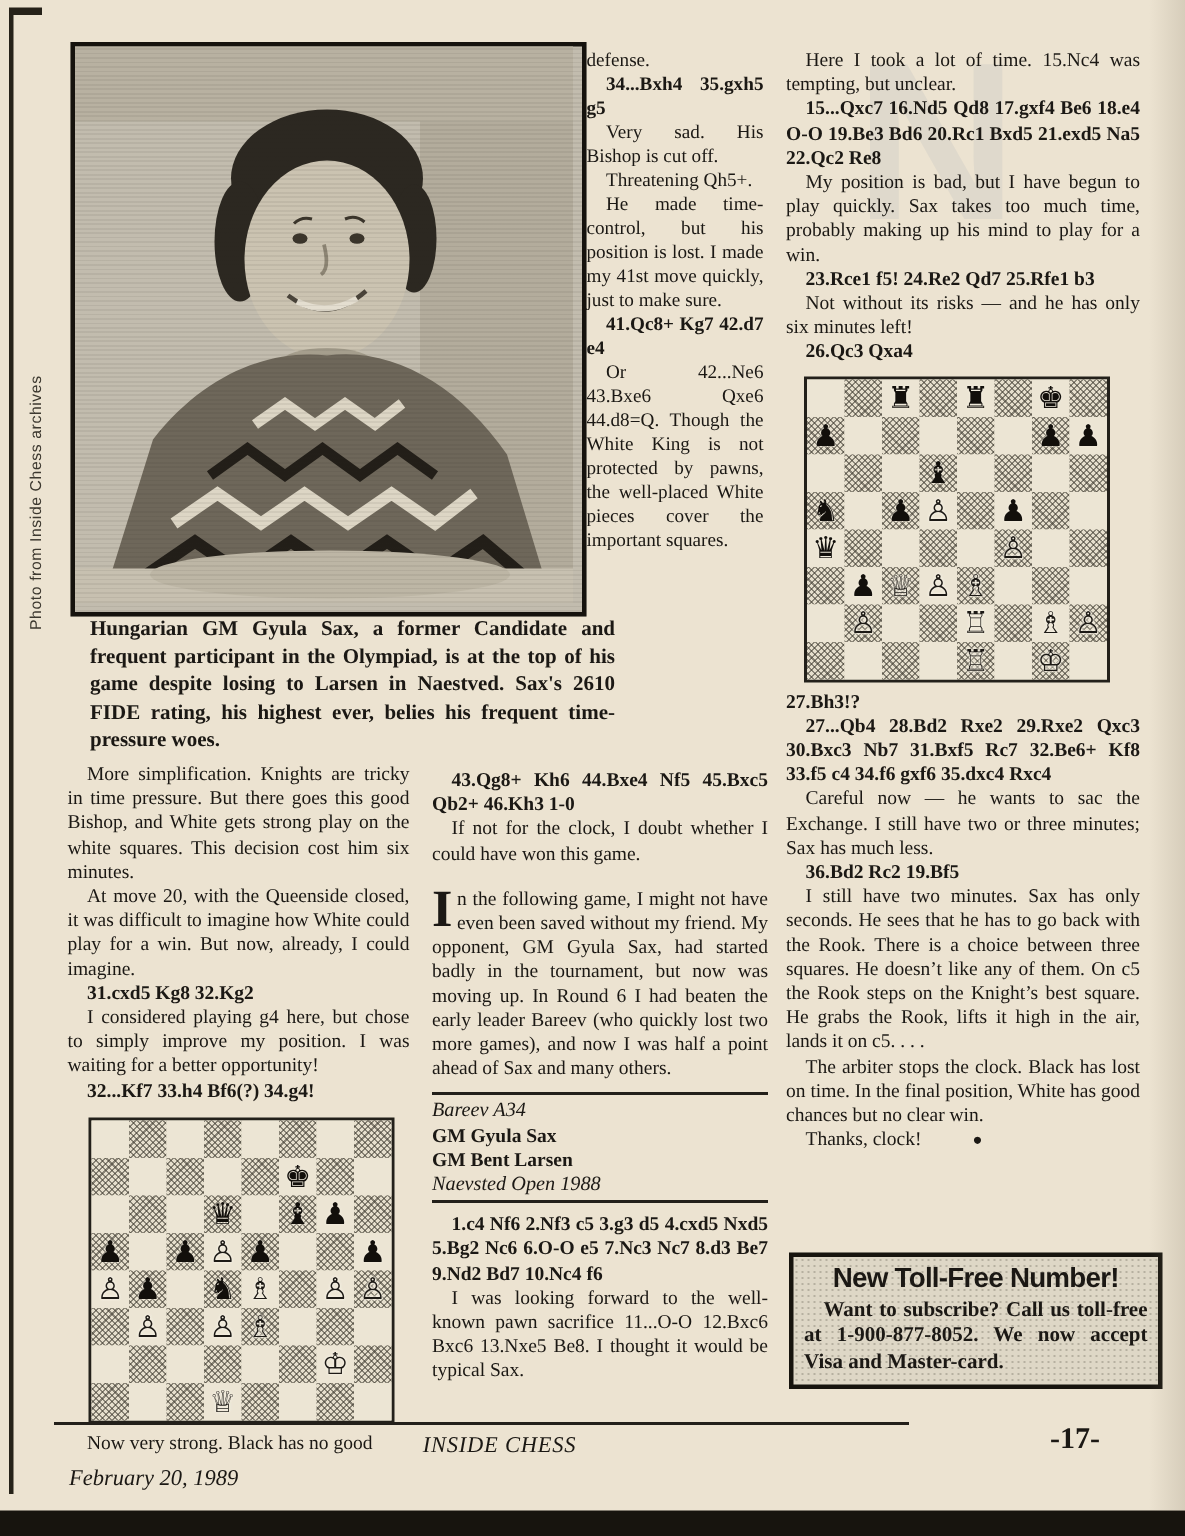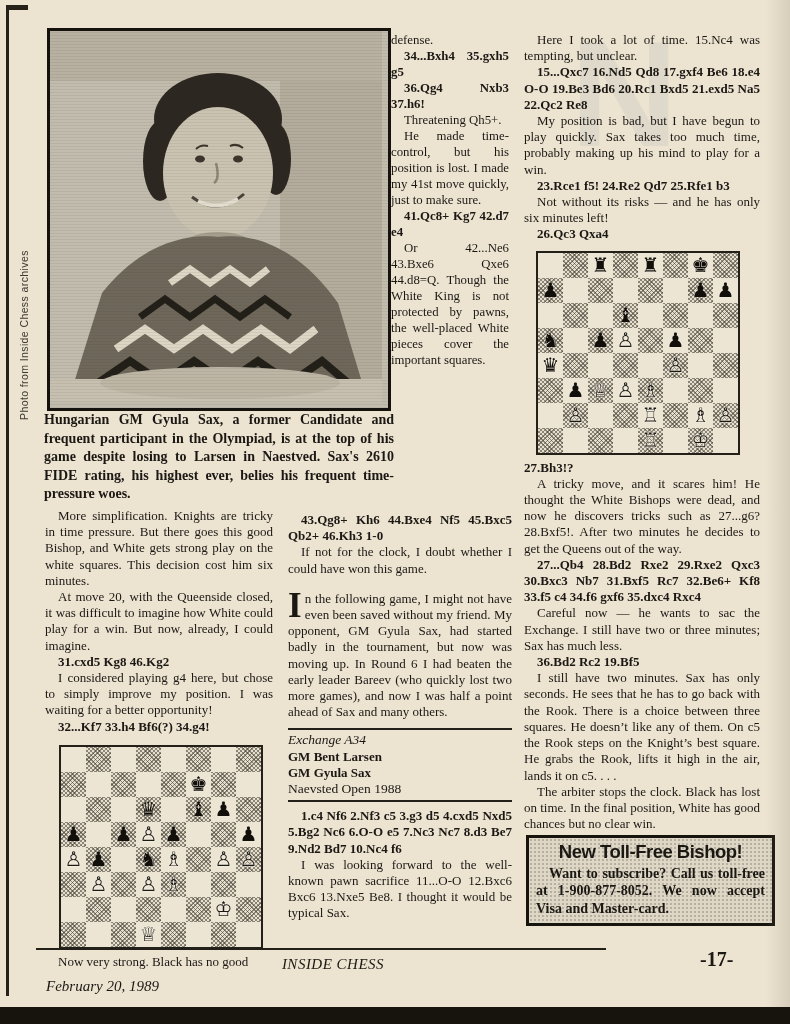--- a/index.html
+++ b/index.html
@@ -19,41 +19,41 @@
     font-weight:bold;font-size:150px;color:rgba(100,125,160,0.09);pointer-events:none;}
   
   .photo-frame{position:absolute;left:47px;top:28px;width:338px;height:377px;
     border:3px solid #15120d;background:#c2bcae;}
   .photo-frame svg{display:block;}
   .photo-halftone{position:absolute;inset:0;
     background-image:repeating-linear-gradient(0deg, rgba(40,36,30,0.07) 0 1px, transparent 1px 3px);}
   .photo-credit{position:absolute;left:18px;top:240px;height:180px;
     writing-mode:vertical-rl;transform:rotate(180deg);
     font-family:"Liberation Sans",sans-serif;font-size:10.5px;color:#3c382f;letter-spacing:.4px;}
-  .caption{position:absolute;left:44px;top:411px;width:350px;
+  .caption{position:absolute;left:60px;top:411px;width:350px;
     font-weight:bold;font-size:14px;line-height:1.33;text-align:justify;}
   
   .col{position:absolute;font-size:13px;line-height:16.2px;}
   .col p{margin:0;text-align:justify;}
   .para{text-indent:13px;}
   .moves{font-weight:bold;text-indent:13px;}
   .noindent{text-indent:0;}
   .col-left{left:45px;top:508px;width:228px;}
   .col-mid-top{left:391px;top:32px;width:118px;font-size:12.8px;line-height:16px;}
   .col-mid-bottom{left:288px;top:512px;width:224px;}
   .col-right{left:524px;top:32px;width:236px;}
   .gap{height:14px;}
   .dropcap{float:left;font-weight:bold;font-size:35px;line-height:27px;margin:1px 3px 0 0;}
   
   .game-header{border-top:2px solid #23201a;border-bottom:2px solid #23201a;
     margin:8px 0 6px 0;padding:2px 0 3px 0;}
   .game-opening{text-align:center;font-style:italic;font-size:13.5px;margin:0 0 8px 0;
     border-bottom:0;}
   .game-player{font-weight:bold;margin:0;}
-  .game-event{text-align:right;font-size:13.5px;margin:6px 0 0 0;}
+  .game-event{text-align:right;font-style:italic;font-size:13.5px;margin:6px 0 0 0;}
   
   .board{display:grid;grid-template-columns:repeat(8,25px);grid-auto-rows:25px;
     width:200px;border:2px solid #23201a;background:#ece5d4;}
   .diagram1-wrap{margin:10px 0 5px 14px;}
   .diagram2-wrap{margin:8px 0 5px 12px;}
   .sq{width:25px;height:25px;display:flex;align-items:center;justify-content:center;
     font-family:"DejaVu Sans",sans-serif;font-size:20px;}
   .sq.light{background:#ece5d4;}
   .sq.dark{background-color:#e6dfcd;
     background-image:
@@ -118,21 +118,21 @@
       <rect x="0" y="348" width="332" height="23" fill="#c7c0b0"></rect>
       <ellipse cx="170" cy="352" rx="120" ry="16" fill="#bdb6a5"></ellipse>
     </svg>
     <div class="photo-halftone"></div>
   </div>
   <div class="caption">Hungarian GM Gyula Sax, a former Candidate and frequent participant in the Olympiad, is at the top of his game despite losing to Larsen in Naestved.  Sax's 2610 FIDE rating, his highest ever, belies his frequent time-pressure woes.</div>
 
   <div class="col col-mid-top">
     <p class="noindent">defense.</p>
     <p class="moves">34...Bxh4 35.gxh5 g5</p>
-    <p class="moves">36.Qg4 Nxb3 37.h6!</p>
+    <p class="para">Very sad.  His Bishop is cut off.</p>
     <p class="para">Threatening Qh5+.</p>
     <p class="para">He made time-control, but his position is lost.  I made my 41st move quickly, just to make sure.</p>
     <p class="moves">41.Qc8+ Kg7 42.d7 e4</p>
     <p class="para">Or 42...Ne6 43.Bxe6 Qxe6 44.d8=Q.  Though the White King is not protected by pawns, the well-placed White pieces cover the important squares.</p>
   </div>
 
   <div class="col col-right">
     <p class="para">Here I took a lot of time.  15.Nc4 was tempting, but unclear.</p>
     <p class="moves">15...Qxc7 16.Nd5 Qd8 17.gxf4 Be6 18.e4 O-O 19.Be3 Bd6 20.Rc1 Bxd5 21.exd5 Na5 22.Qc2 Re8</p>
     <p class="para">My position is bad, but I have begun to play quickly.  Sax takes too much time, probably making up his mind to play for a win.</p>
@@ -247,33 +247,32 @@
             <span class="wpc">♖</span>
           </div>
           <div class="sq light"></div>
           <div class="sq dark">
             <span class="wpc">♔</span>
           </div>
           <div class="sq light"></div>
         </div>
     </div>
     <p class="moves noindent">27.Bh3!?</p>
-    <p class="para">A tricky move, and it scares him!  He thought the White Bishops were dead, and now he discovers tricks such as 27...g6? 28.Bxf5!.  After two minutes he decides to get the Queens out of the way.</p>
     <p class="moves">27...Qb4 28.Bd2 Rxe2 29.Rxe2 Qxc3 30.Bxc3 Nb7 31.Bxf5 Rc7 32.Be6+ Kf8 33.f5 c4 34.f6 gxf6 35.dxc4 Rxc4</p>
     <p class="para">Careful now — he wants to sac the Exchange.  I still have two or three minutes; Sax has much less.</p>
     <p class="moves">36.Bd2 Rc2 19.Bf5</p>
     <p class="para">I still have two minutes.  Sax has only seconds.  He sees that he has to go back with the Rook.  There is a choice between three squares.  He doesn’t like any of them.  On c5 the Rook steps on the Knight’s best square.  He grabs the Rook, lifts it high in the air, lands it on c5. . . .</p>
     <p class="para">The arbiter stops the clock.  Black has lost on time.  In the final position, White has good chances but no clear win.</p>
     <p class="para"><span>Thanks, clock!</span><span class="end-bullet">●</span></p>
   </div>
 
   <div class="col col-left">
     <p class="para">More simplification.   Knights are tricky in time pressure.  But there goes this good Bishop, and White gets strong play on the white squares.  This decision cost him six minutes.</p>
     <p class="para">At move 20, with the Queenside closed, it was difficult to imagine how White could play for a win.  But now, already, I could imagine.</p>
-    <p class="moves">31.cxd5 Kg8 46.Kg2</p>
+    <p class="moves">31.cxd5 Kg8 32.Kg2</p>
     <p class="para">I considered playing g4 here, but chose to simply improve my position.  I was waiting for a better opportunity!</p>
     <p class="moves">32...Kf7 33.h4 Bf6(?) 34.g4!</p>
     <div class="diagram1-wrap">
       <div class="board">
           <div class="sq light"></div>
           <div class="sq dark"></div>
           <div class="sq light"></div>
           <div class="sq dark"></div>
           <div class="sq light"></div>
           <div class="sq dark"></div>
@@ -379,31 +378,31 @@
     </div>
     <p class="para">Now very strong.  Black has no good</p>
   </div>
 
   <div class="col col-mid-bottom">
     <p class="moves">43.Qg8+ Kh6 44.Bxe4 Nf5 45.Bxc5 Qb2+ 46.Kh3 1-0</p>
     <p class="para">If not for the clock, I doubt whether I could have won this game.</p>
     <div class="gap"></div>
     <p class="noindent"><span class="dropcap">I</span><span>n the following game, I might not have even been saved without my friend.  My opponent, GM Gyula Sax, had started badly in the tournament, but now was moving up.  In Round 6 I had beaten the early leader Bareev (who quickly lost two more games), and now I was half a point ahead of Sax and many others.</span></p>
     <div class="game-header">
-      <p class="game-opening">Exchange A34</p>
+      <p class="game-opening">Bareev A34</p>
+      <p class="game-player">GM Gyula Sax</p>
       <p class="game-player">GM Bent Larsen</p>
-      <p class="game-player">GM Gyula Sax</p>
       <p class="game-event">Naevsted Open 1988</p>
     </div>
     <p class="moves">1.c4 Nf6 2.Nf3 c5 3.g3 d5 4.cxd5 Nxd5 5.Bg2 Nc6 6.O-O e5 7.Nc3 Nc7 8.d3 Be7 9.Nd2 Bd7 10.Nc4 f6</p>
     <p class="para">I was looking forward to the well-known pawn sacrifice 11...O-O 12.Bxc6 Bxc6 13.Nxe5 Be8.  I thought it would be typical Sax.</p>
   </div>
 
   <div class="subscribe-box">
-    <p class="subscribe-headline">New Toll-Free Bishop!</p>
+    <p class="subscribe-headline">New Toll-Free Number!</p>
     <p class="subscribe-body">Want to subscribe?  Call us toll-free at 1-900-877-8052.  We now accept Visa and Master-card.</p>
   </div>
 
   <div class="footer-rule"></div>
   <div class="footer-date">February 20, 1989</div>
   <div class="footer-mag">INSIDE CHESS</div>
   <div class="footer-page">-17-</div>
 
   <div class="edge-bottom"></div>
   <div class="edge-right-shade"></div>

